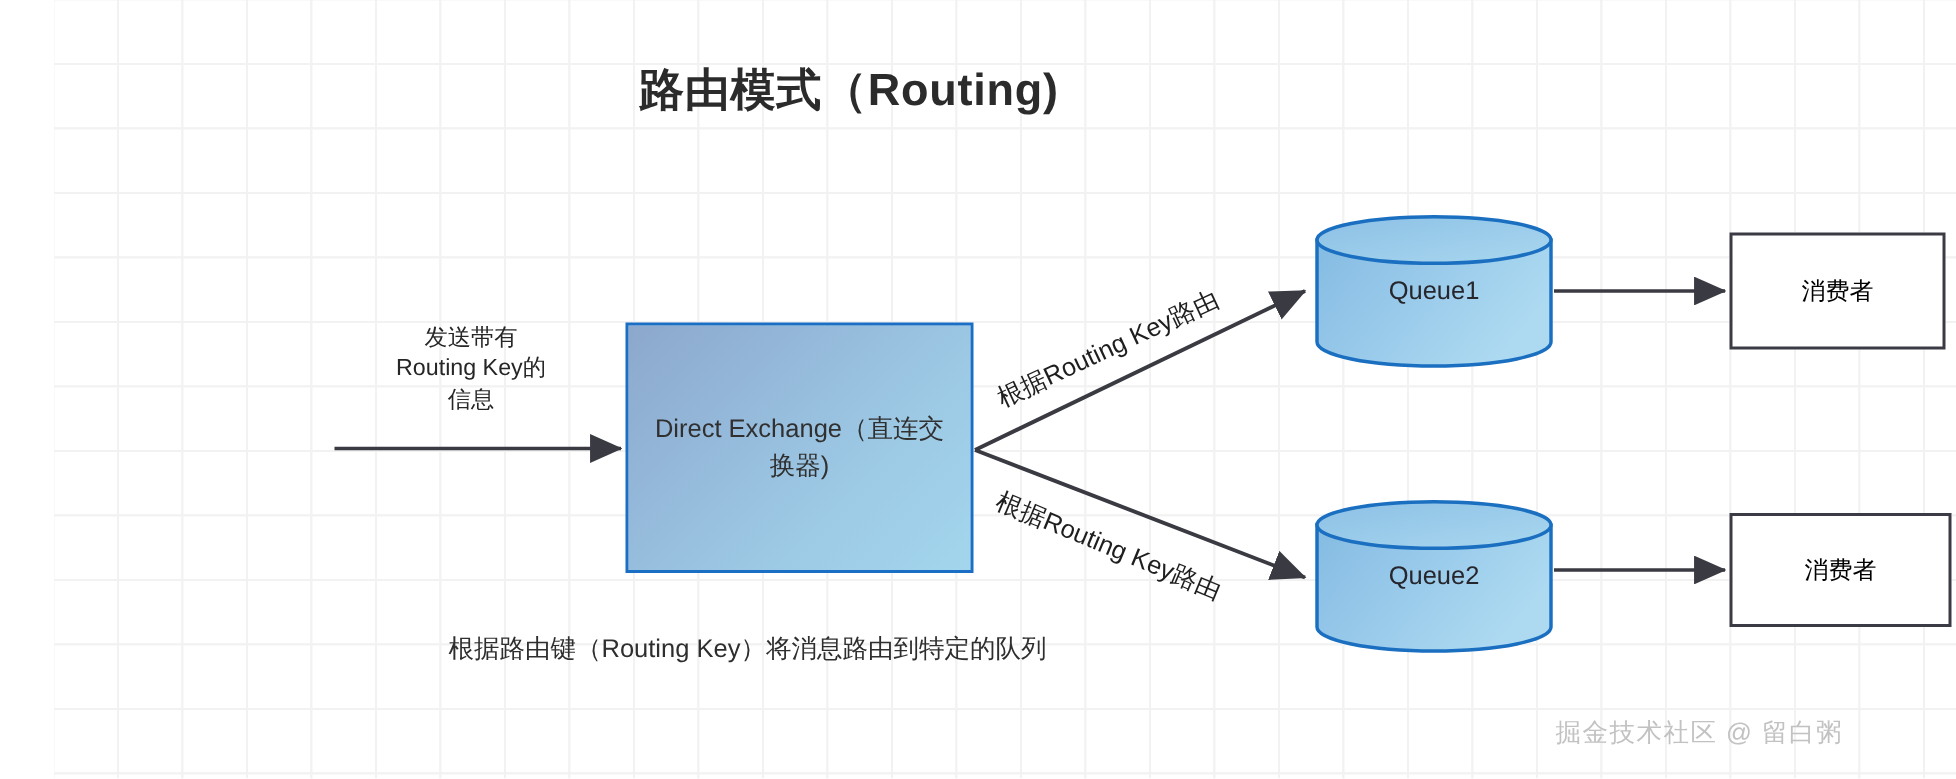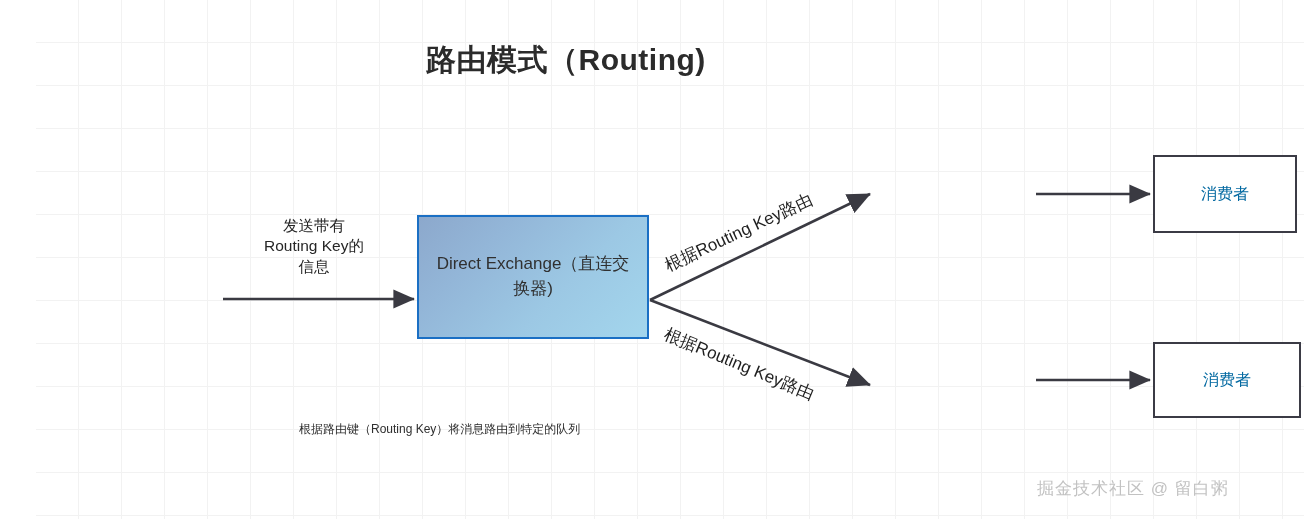--- a/index.html
+++ b/index.html
@@ -58,21 +58,21 @@
 
   
   .plain-box {
     position: absolute;
     box-sizing: border-box;
     background: #ffffff;
     border: 2.5px solid #3b3b45;
     display: flex;
     align-items: center;
     justify-content: center;
-    color: #0369a1;
+    color: #000000;
     font-size: 16px;
   }
   #producer-box {
     left: 40px;
     top: 258px;
     width: 146px;
     height: 82px;
   }
   #consumer-box-1 {
     left: 1117px;
@@ -86,21 +86,21 @@
     width: 148px;
     height: 76px;
   }
 
   
   #exchange-box {
     position: absolute;
     left: 381px;
     top: 215px;
     width: 232px;
-    height: 124px;
+    height: 167px;
     box-sizing: border-box;
     border: 2.5px solid #1a6fc4;
     background: linear-gradient(135deg, #8ca8cc 0%, #93b6d8 28%, #9cc8e4 62%, #a3d6ed 100%);
     display: flex;
     align-items: center;
     justify-content: center;
     text-align: center;
     color: #303030;
     font-size: 17px;
     line-height: 1.45;
@@ -161,21 +161,21 @@
     left: 629px;
     top: 322px;
     transform: rotate(22.5deg);
   }
 
   
   #caption {
     position: absolute;
     left: 263px;
     top: 421px;
-    font-size: 12px;
+    font-size: 17px;
     color: #2e2e2e;
     white-space: nowrap;
   }
 
   
   #watermark {
     position: absolute;
     left: 1001px;
     top: 477px;
     font-size: 17px;
@@ -224,21 +224,35 @@
 信息</div>
 
   <div id="exchange-box">
     <span>Direct Exchange（直连交换器)</span>
   </div>
 
   <div class="edge-label-rot" id="label-route-up">根据Routing Key路由</div>
 
   <div class="edge-label-rot" id="label-route-down">根据Routing Key路由</div>
 
-
+  <div class="cylinder" id="queue-1">
+    <svg class="svg-layer" style="width:160px;height:102px" viewBox="0 0 160 102">
+      <path d="M2,17 L2,85 A78,16 0 0 0 158,85 L158,17 Z" fill="url(#cylGrad1)" stroke="#1b6fc0" stroke-width="2.3"></path>
+      <ellipse cx="80" cy="17" rx="78" ry="15.5" fill="url(#cylGradTop1)" stroke="#1b6fc0" stroke-width="2.3"></ellipse>
+    </svg>
+    <div class="cyl-label">Queue1</div>
+  </div>
+
+  <div class="cylinder" id="queue-2">
+    <svg class="svg-layer" style="width:160px;height:102px" viewBox="0 0 160 102">
+      <path d="M2,17 L2,85 A78,16 0 0 0 158,85 L158,17 Z" fill="url(#cylGrad1)" stroke="#1b6fc0" stroke-width="2.3"></path>
+      <ellipse cx="80" cy="17" rx="78" ry="15.5" fill="url(#cylGradTop1)" stroke="#1b6fc0" stroke-width="2.3"></ellipse>
+    </svg>
+    <div class="cyl-label">Queue2</div>
+  </div>
 
   <div class="plain-box" id="consumer-box-1">
     <span>消费者</span>
   </div>
 
   <div class="plain-box" id="consumer-box-2">
     <span>消费者</span>
   </div>
 
   <div id="caption">根据路由键（Routing Key）将消息路由到特定的队列</div>

